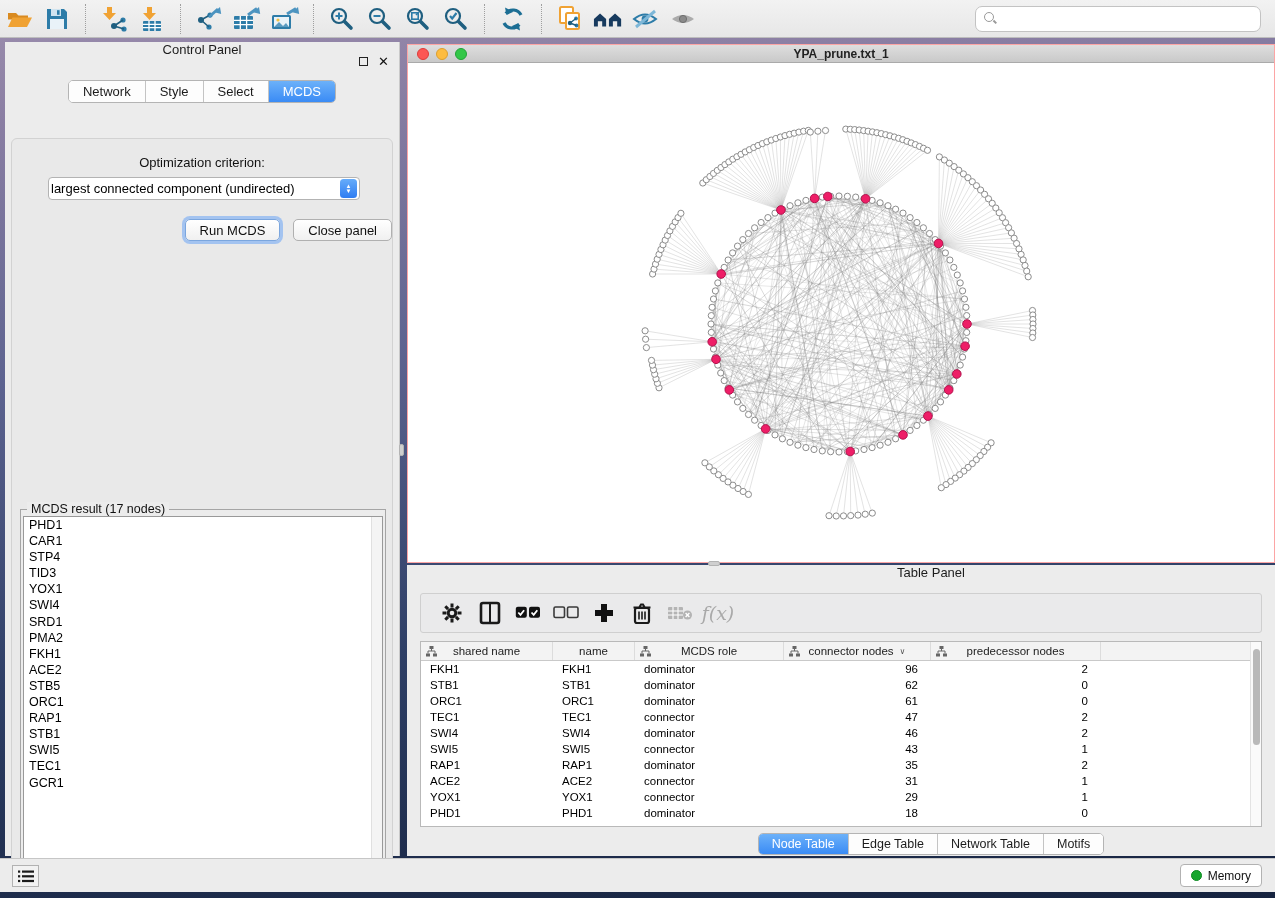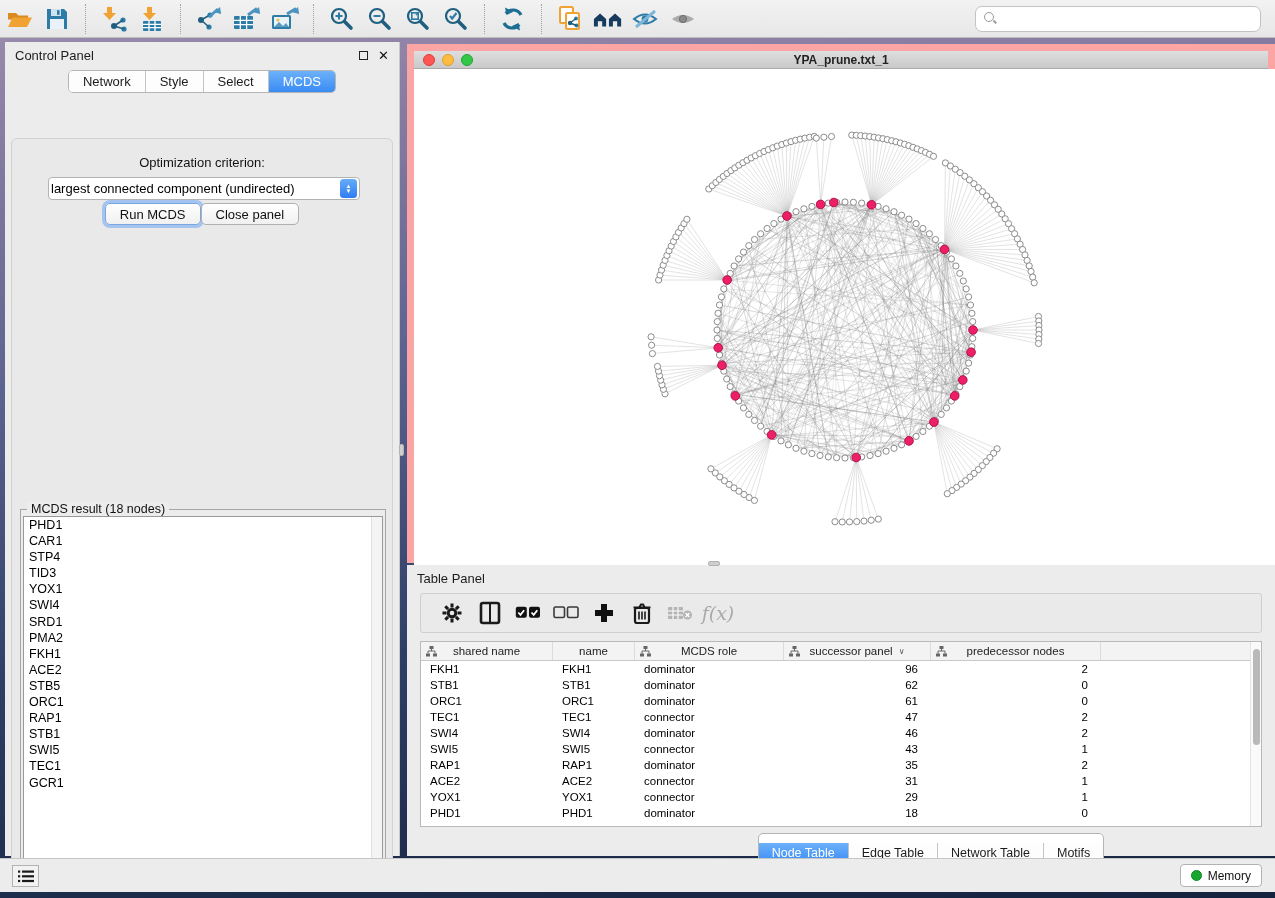--- a/index.html
+++ b/index.html
@@ -20,61 +20,61 @@
     display:flex; align-items:center; padding-left:8px; }
   #toolbar-search input { border:none; outline:none; flex:1; font-size:12px; background:transparent; }
   .mag { width:13px; height:13px; position:relative; margin-right:5px; }
   .mag::before { content:""; position:absolute; left:0; top:0; width:8px; height:8px;
     border:1.5px solid #9a9a9a; border-radius:50%; }
   .mag::after { content:""; position:absolute; left:9px; top:9px; width:4px; height:1.6px;
     background:#9a9a9a; transform:rotate(45deg); }
 
   
   #control-panel { left:5px; top:42px; width:395px; height:814px; background:#ececec; border-right:1px solid #c9c9c9; }
-  .panel-titlebar { height:26px; display:flex; align-items:center; padding:0 10px; }
+  .panel-titlebar { height:26px; display:flex; align-items:center; padding:0 10px;flex-direction:column; }
   .panel-title { font-size:13px; color:#1c1c1c; }
   .panel-btns { margin-left:auto; display:flex; gap:10px; align-items:center; }
   .float-btn { width:9px; height:9px; border:1.5px solid #222; }
   .close-btn { font-size:13px; font-weight:bold; color:#111; line-height:9px; }
   .seg-tabs { display:flex; justify-content:center; }
   .seg { display:inline-flex; border:1px solid #b4b4b4; border-radius:5px; overflow:hidden; background:#fff; }
   .seg-tab { font-size:13px; color:#1c1c1c; padding:3px 14px; border-right:1px solid #c4c4c4; background:#fdfdfd; }
   .seg-tab:last-child { border-right:none; }
   .seg-tab.active { background:linear-gradient(#6cb1f9,#3a8bf5); color:#fff; }
   #cp-inner { left:6px; top:96px; width:382px; height:752px; background:#e9e9e9;
     border:1px solid #d2d2d2; border-radius:6px; }
   #opt-label { top:16px; width:100%; text-align:center; font-size:13px; color:#111; }
   #opt-select { left:36px; top:38px; width:312px; height:23px; background:#fff;
     border:1px solid #b3b3b3; border-radius:4px; display:flex; align-items:center; font-size:13px; }
   #opt-select .sel-text { flex:1; padding-left:2px; white-space:nowrap; overflow:hidden; }
   .stepper { width:17px; height:19px; margin-right:2px; border-radius:3.5px;
     background:linear-gradient(#66acfa,#2f7df2); display:flex; flex-direction:column;
     align-items:center; justify-content:center; color:#fff; }
   .stepper span { font-size:6px; line-height:5px; }
-  #cp-buttons { top:64px; width:100%; display:flex; justify-content:center; }
+  #cp-buttons { top:80px; width:100%; display:flex; justify-content:flex-end; gap:13px; }
   .mac-btn { height:22px; background:linear-gradient(#ffffff,#f0f0f0); border:1px solid #b0b0b0;
     border-radius:5px; font-size:13px; padding:0 14px; color:#111; }
   .mac-btn.focus-ring { box-shadow:0 0 0 3px rgba(106,164,245,.55); border-color:#7ba6de; }
   #mcds-fieldset { left:8px; top:370px; width:366px; height:368px;
     border:1px solid #a5a5a5; background:#ececec; }
   #mcds-legend { position:absolute; top:-8px; left:6px; background:#ececec;
     padding:0 4px; font-size:12.5px; color:#111; }
   #mcds-list { position:absolute; left:2px; top:6px; right:2px; bottom:2px;
     background:#fff; border:1px solid #999; overflow:hidden; }
   .mcds-item { font-size:12.5px; line-height:16.1px; padding-left:5px; color:#000; }
   #mcds-scroll { position:absolute; right:0; top:0; bottom:0; width:11px;
     background:#f4f4f4; border-left:1px solid #e0e0e0; }
 
   
   .v-split-handle { left:399px; top:444px; width:5px; height:12px; background:#cfcfcf; border:1px solid #b3b3b3; border-radius:2px; }
   .h-split-handle { left:708px; top:561px; width:12px; height:5px; background:#cfcfcf; border:1px solid #b3b3b3; border-radius:2px; z-index:5; }
 
   
   #network-window { left:407px; top:44px; width:868px; height:519px;
-    border:7px solid #fca5a5; background:#fff; }
+    border:1px solid #fca5a5; background:#fff; }
   #net-tabbar { height:18px; background:linear-gradient(#dedede,#c9c9c9);
     border-bottom:1px solid #aaa; display:flex; align-items:center; position:relative; }
   .tl { width:12px; height:12px; border-radius:50%; margin-left:7px; }
   .tl.red { background:#fc5754; border:1px solid #dd3d3a; margin-left:9px; }
   .tl.yellow { background:#fdbc40; border:1px solid #dd9f2e; }
   .tl.green { background:#33c748; border:1px solid #23a238; }
   #net-title { position:absolute; left:0; right:0; text-align:center; font-size:12px;
     font-weight:bold; color:#222; }
   #net-canvas { position:relative; width:866px; height:499px; background:#fff; overflow:hidden; }
 
@@ -90,21 +90,21 @@
     border-right:1px solid #dcdcdc; font-size:11.5px; color:#222; gap:4px; }
   .nt-h .col-ico { position:absolute; left:5px; top:4px; }
   .sort-arrow { font-size:8px; color:#555; margin-left:2px; }
   .nt-row { display:flex; height:16px; }
   .nt-cell { font-size:11.5px; color:#000; line-height:16px; white-space:nowrap; overflow:hidden; }
   .nt-cell.l { padding-left:9px; text-align:left; }
   .nt-cell.r { padding-right:13px; text-align:right; }
   #nt-scroll { position:absolute; right:0; top:0; bottom:0; width:11px; background:#fafafa; border-left:1px solid #e3e3e3; }
   #nt-thumb { position:absolute; left:1.5px; top:7px; width:7px; height:96px; background:#b9b9b9; border-radius:4px; }
   #tp-tabs { top:268px; width:100%; display:flex; justify-content:center; }
-  .tp-tab { font-size:12.5px; padding:3px 13px;margin-top:9px; }
+  .tp-tab { font-size:12.5px; padding:3px 13px; }
 
   
   #status-bar { left:0; top:858px; width:1275px; height:34px; background:#ececec; border-top:1px solid #c6c6c6;padding-left:13px; }
   #list-btn { position:absolute; left:12px; top:6px; width:27px; height:22px;
     background:#f2f2f2; border:1px solid #b2b2b2; display:flex; align-items:center; justify-content:center; }
   #memory-btn { position:absolute; right:13px; top:5px; height:23px;
     background:#fff; border:1px solid #b2b2b2; border-radius:4px;
     display:flex; align-items:center; gap:6px; padding:0 10px; font-size:12px; color:#111; }
   .green-dot { width:11px; height:11px; border-radius:50%; background:#17a62e; border:1px solid #0d8a22; }
 
@@ -258,21 +258,21 @@
 </div>
 
 <div id="control-panel" class="abs">
   <div class="panel-titlebar">
     <span class="panel-title">Control Panel</span>
     <span class="panel-btns">
       <span class="float-btn"></span>
       <span class="close-btn">✕</span>
     </span>
   </div>
-  <div class="seg-tabs" style="margin-top:2px;">
+  <div class="seg-tabs" style="margin-top:12px;">
     <span class="seg" id="cp-tabs">
         <span class="seg-tab">Network</span>
         <span class="seg-tab">Style</span>
         <span class="seg-tab">Select</span>
         <span class="seg-tab active">MCDS</span>
       </span>
   </div>
   <div id="cp-inner" class="abs">
     <div id="opt-label" class="abs">Optimization criterion:</div>
     <div id="opt-select" class="abs">
@@ -280,21 +280,21 @@
       <span class="stepper">
           <span>▲</span>
           <span>▼</span>
         </span>
     </div>
     <div id="cp-buttons" class="abs">
       <button class="mac-btn focus-ring">Run MCDS</button>
       <button class="mac-btn">Close panel</button>
     </div>
     <div id="mcds-fieldset" class="abs">
-      <span id="mcds-legend">MCDS result (18 nodes)</span>
+      <span id="mcds-legend">MCDS result (17 nodes)</span>
       <div id="mcds-list">
         <div id="mcds-items">
             <div class="mcds-item">PHD1</div>
             <div class="mcds-item">CAR1</div>
             <div class="mcds-item">STP4</div>
             <div class="mcds-item">TID3</div>
             <div class="mcds-item">YOX1</div>
             <div class="mcds-item">SWI4</div>
             <div class="mcds-item">SRD1</div>
             <div class="mcds-item">PMA2</div>
@@ -1184,21 +1184,21 @@
         </div>
         <div class="nt-h" style="width: 147px;">
           <svg class="col-ico" width="11" height="11" viewBox="0 0 11 11">
             <g fill="#666">
               <rect x="3.5" y="0" width="4" height="3"></rect>
               <rect x="0" y="7.5" width="4" height="3"></rect>
               <rect x="7" y="7.5" width="4" height="3"></rect>
             </g>
             <path d="M5.5 3 v2 M2 7.5 V5 h7 v2.5" stroke="#666" fill="none" stroke-width="1"></path>
           </svg>
-          <span>successor panel</span>
+          <span>connector nodes</span>
           <span class="sort-arrow">∨</span>
         </div>
         <div class="nt-h" style="width: 170px;">
           <svg class="col-ico" width="11" height="11" viewBox="0 0 11 11">
             <g fill="#666">
               <rect x="3.5" y="0" width="4" height="3"></rect>
               <rect x="0" y="7.5" width="4" height="3"></rect>
               <rect x="7" y="7.5" width="4" height="3"></rect>
             </g>
             <path d="M5.5 3 v2 M2 7.5 V5 h7 v2.5" stroke="#666" fill="none" stroke-width="1"></path>

